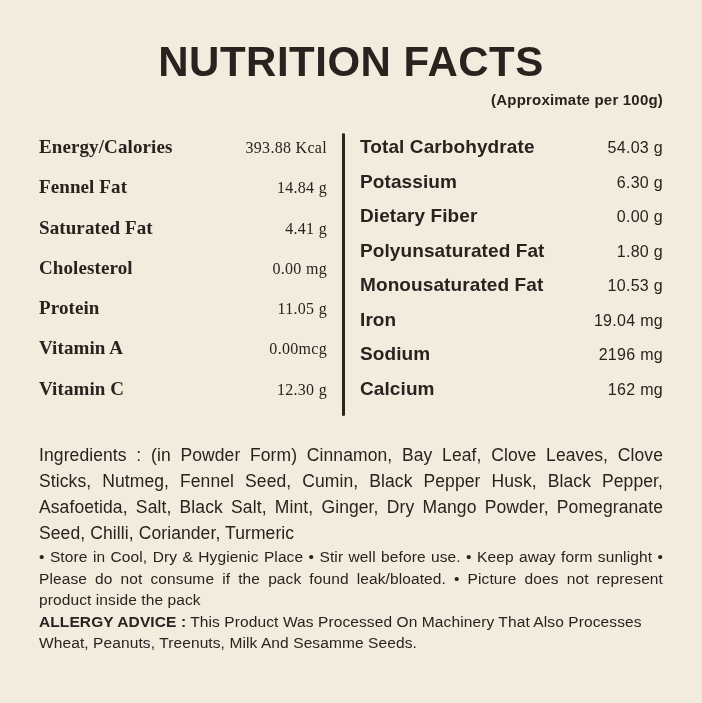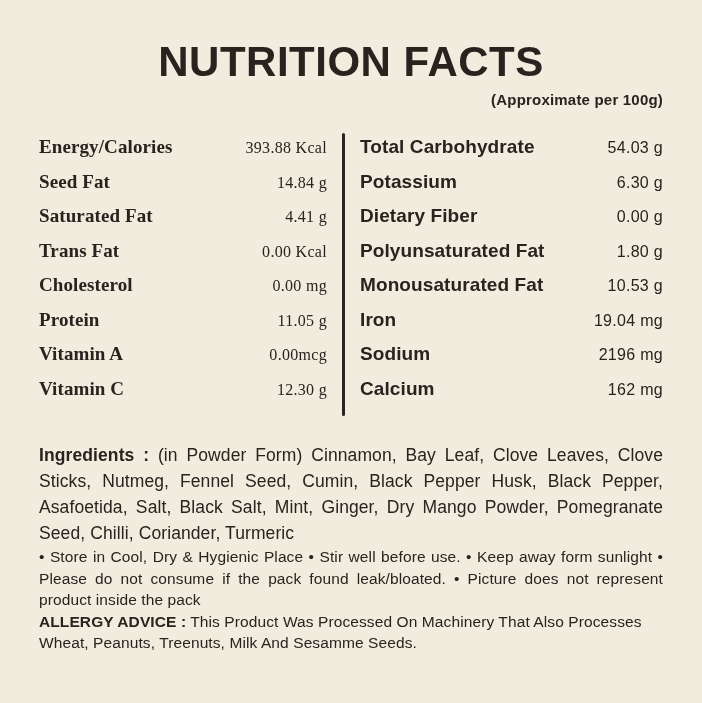--- a/index.html
+++ b/index.html
@@ -72,21 +72,21 @@
     white-space: nowrap;
     text-align: left;
   }
   .ingredients {
     margin-top: 26px;
     font-size: 17.5px;
     line-height: 26px;
     text-align: justify;
     letter-spacing: 0.1px;
   }
-  .ingredients .lead { font-weight: 700; }
+  .ingredients .lead { font-weight: 400; }
   .storage {
     margin-top: 0;
     font-size: 15.5px;
     line-height: 21.5px;
     text-align: justify;
     letter-spacing: 0.1px;
   }
   .allergy {
     font-size: 15.5px;
     line-height: 21px;
@@ -103,30 +103,26 @@
   <h1 class="title">NUTRITION FACTS</h1>
   <div class="subtitle">(Approximate per 100g)</div>
 
   <div class="facts">
     <div class="col left" id="col-left">
         <div class="row">
           <span class="nl">Energy/Calories</span>
           <span class="nv">393.88 Kcal</span>
         </div>
         <div class="row">
-          <span class="nl">Seed Fat</span>
+          <span class="nl">Fennel Fat</span>
           <span class="nv">14.84 g</span>
         </div>
         <div class="row">
           <span class="nl">Saturated Fat</span>
           <span class="nv">4.41 g</span>
-        </div>
-        <div class="row">
-          <span class="nl">Trans Fat</span>
-          <span class="nv">0.00 Kcal</span>
         </div>
         <div class="row">
           <span class="nl">Cholesterol</span>
           <span class="nv">0.00 mg</span>
         </div>
         <div class="row">
           <span class="nl">Protein</span>
           <span class="nv">11.05 g</span>
         </div>
         <div class="row">

